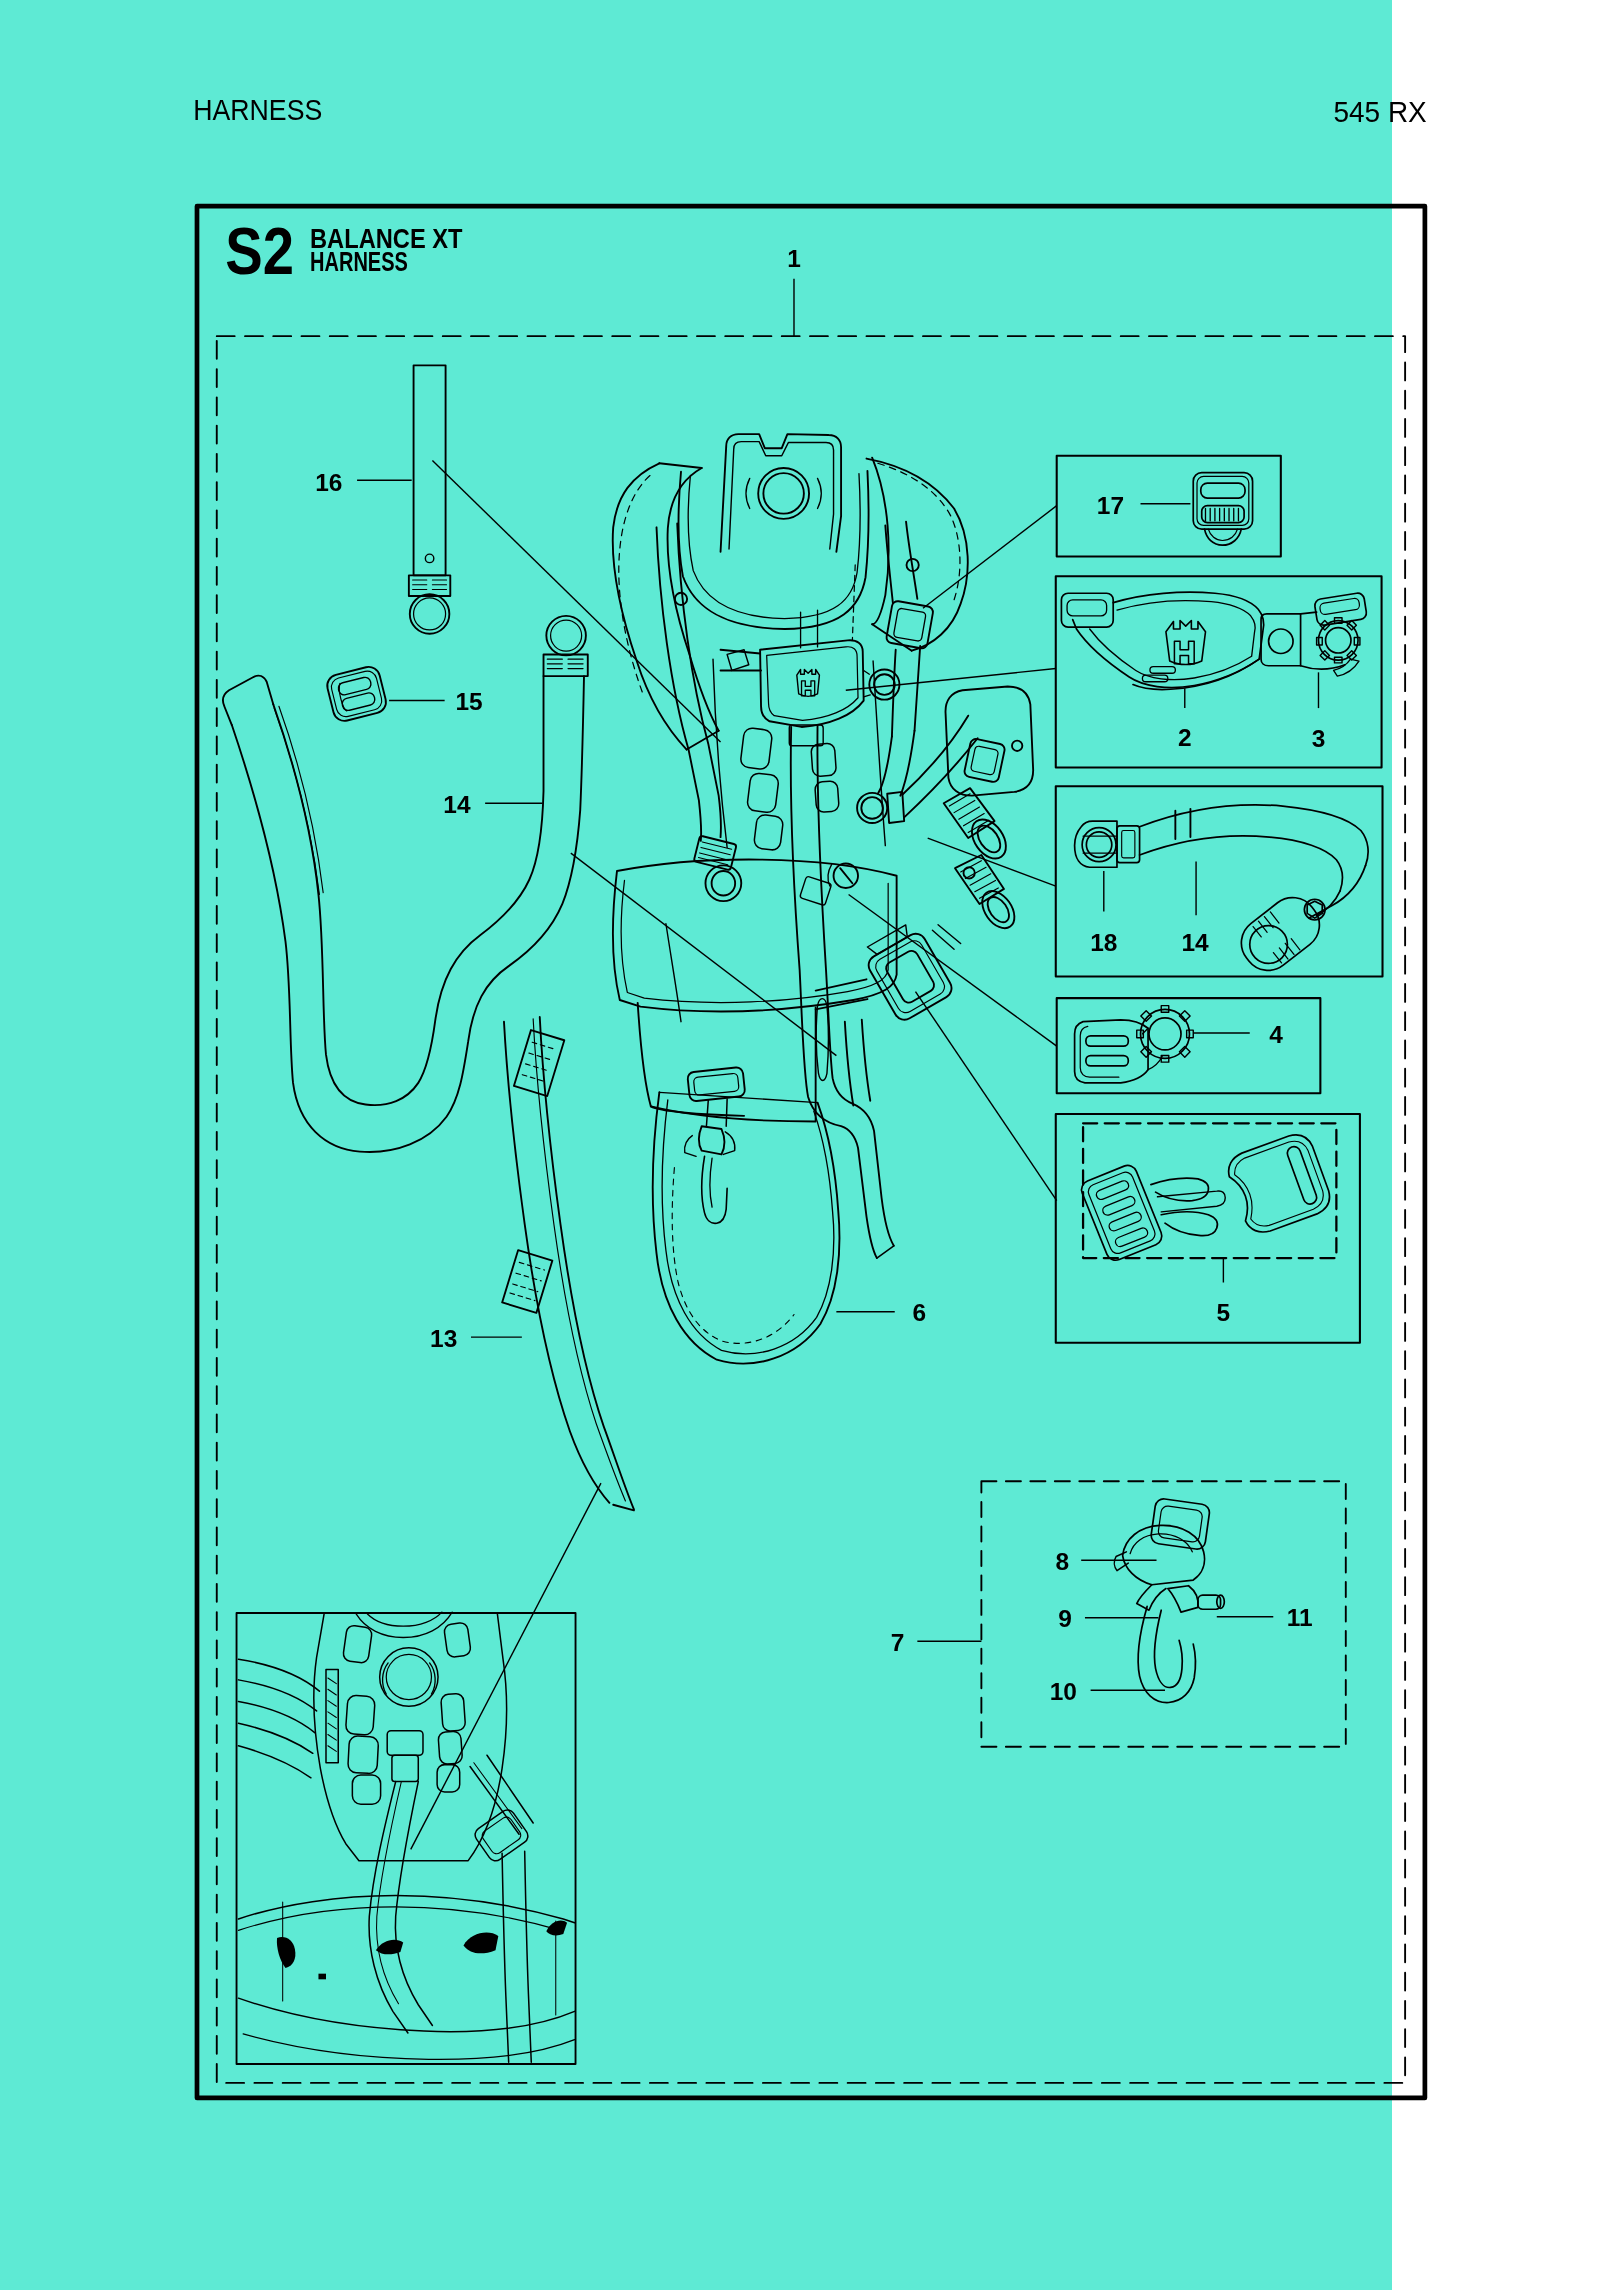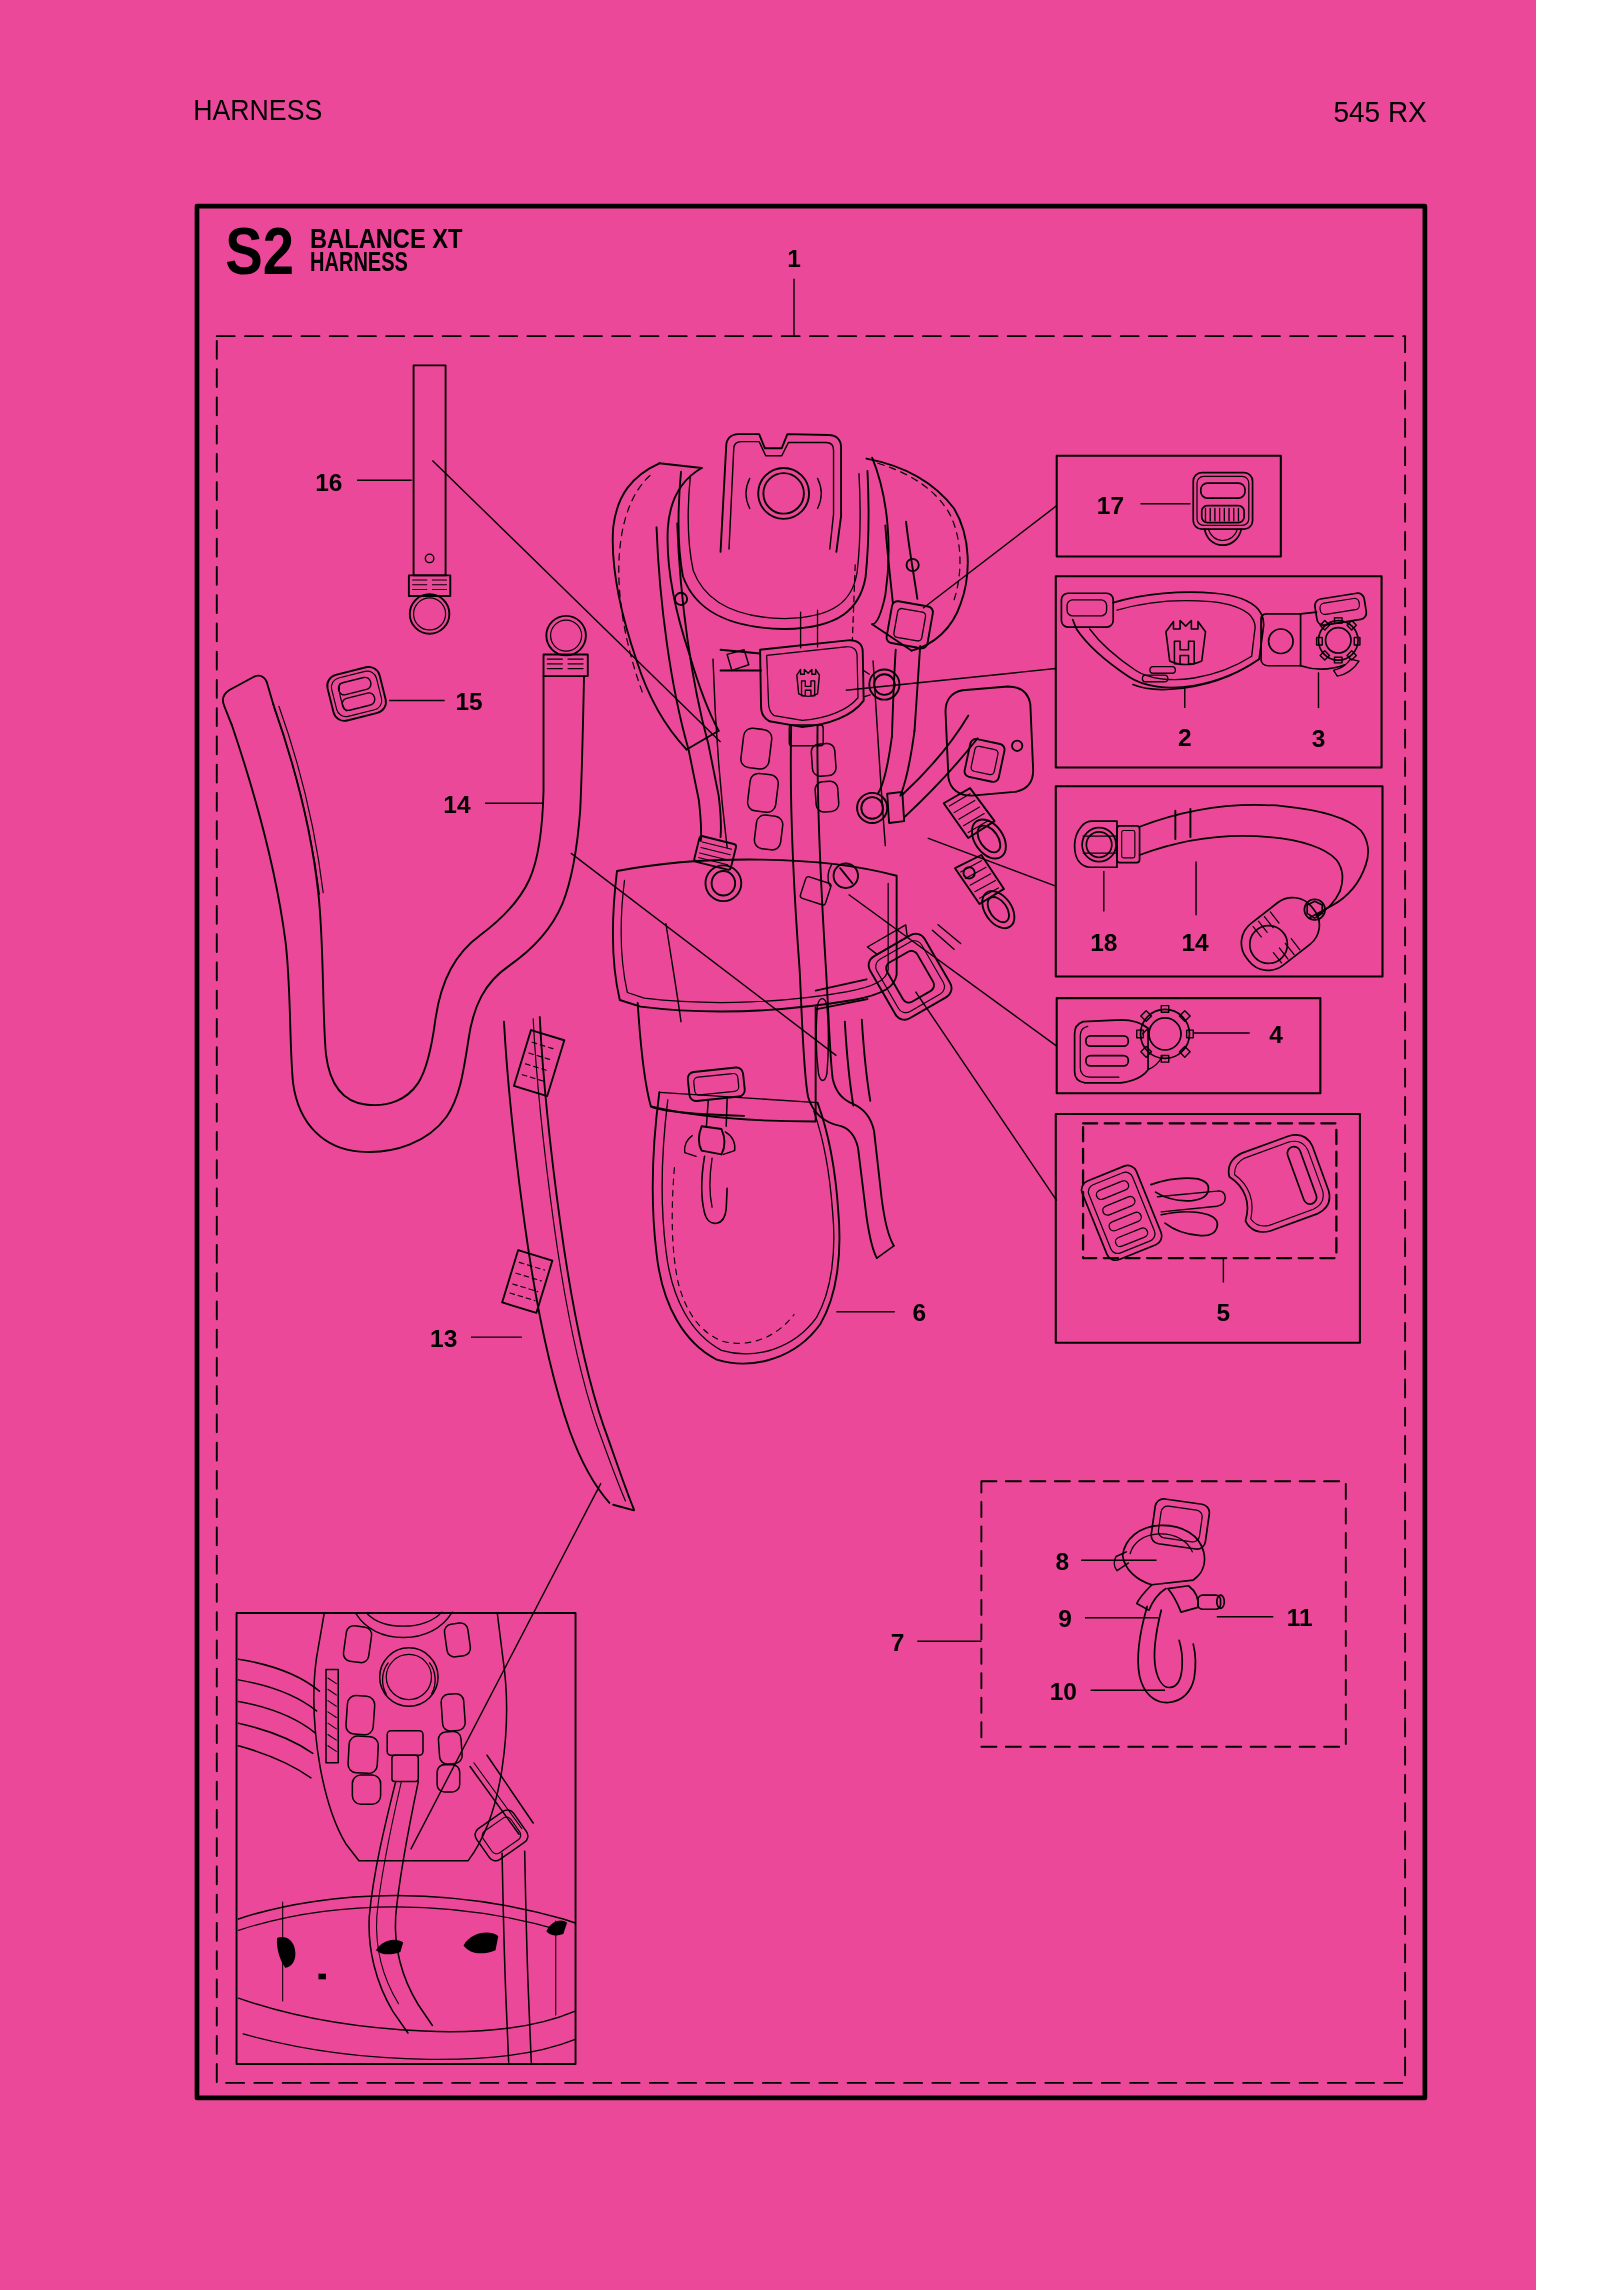--- a/index.html
+++ b/index.html
@@ -1,16 +1,16 @@
 <!DOCTYPE html>
 <html style="font-size:15px"><head>
 <meta charset="utf-8">
 <style>
   html,body{margin:0;padding:0;background:#ffffff;}
-  #page{width:1536px;height:2291px;position:relative;background:#ec4899;}
+  #page{width:1392px;height:2291px;position:relative;background:#5eead4;}
   svg{position:absolute;top:0;left:0;}
   text{font-family:"Liberation Sans",sans-serif;fill:#000;}
   .hdr{font-size:31px;}
   .lbl{font-size:26px;font-weight:bold;}
   .s2{font-size:70px;font-weight:bold;}
   .bx{font-size:30px;font-weight:bold;}
 </style>
 </head>
 <body>
 <div id="page">

